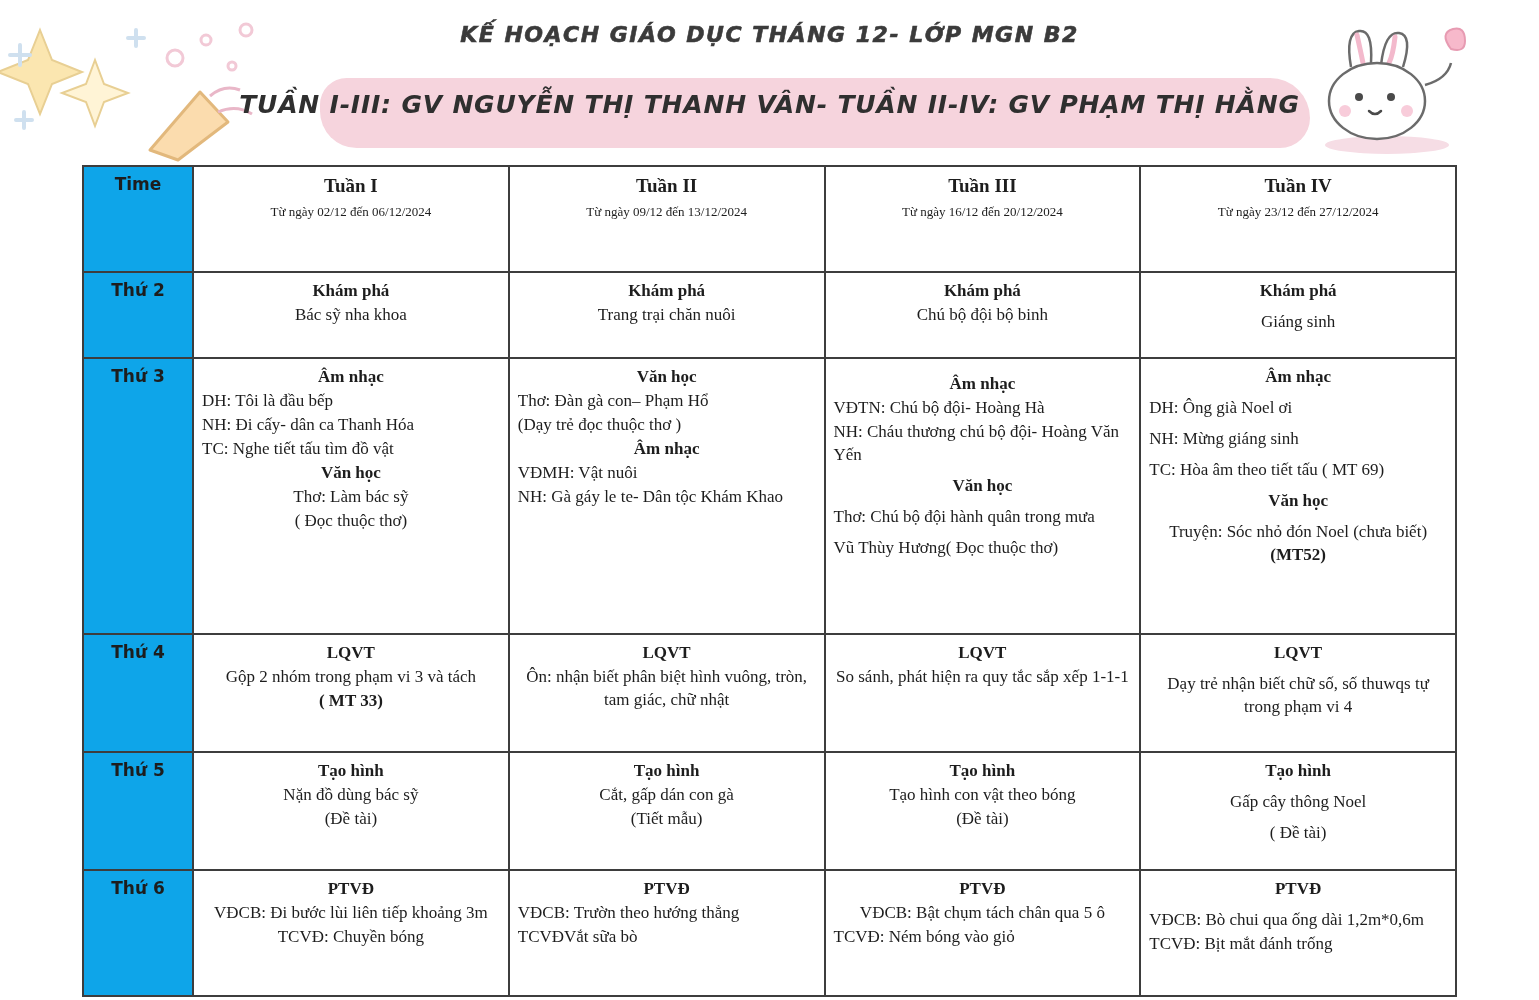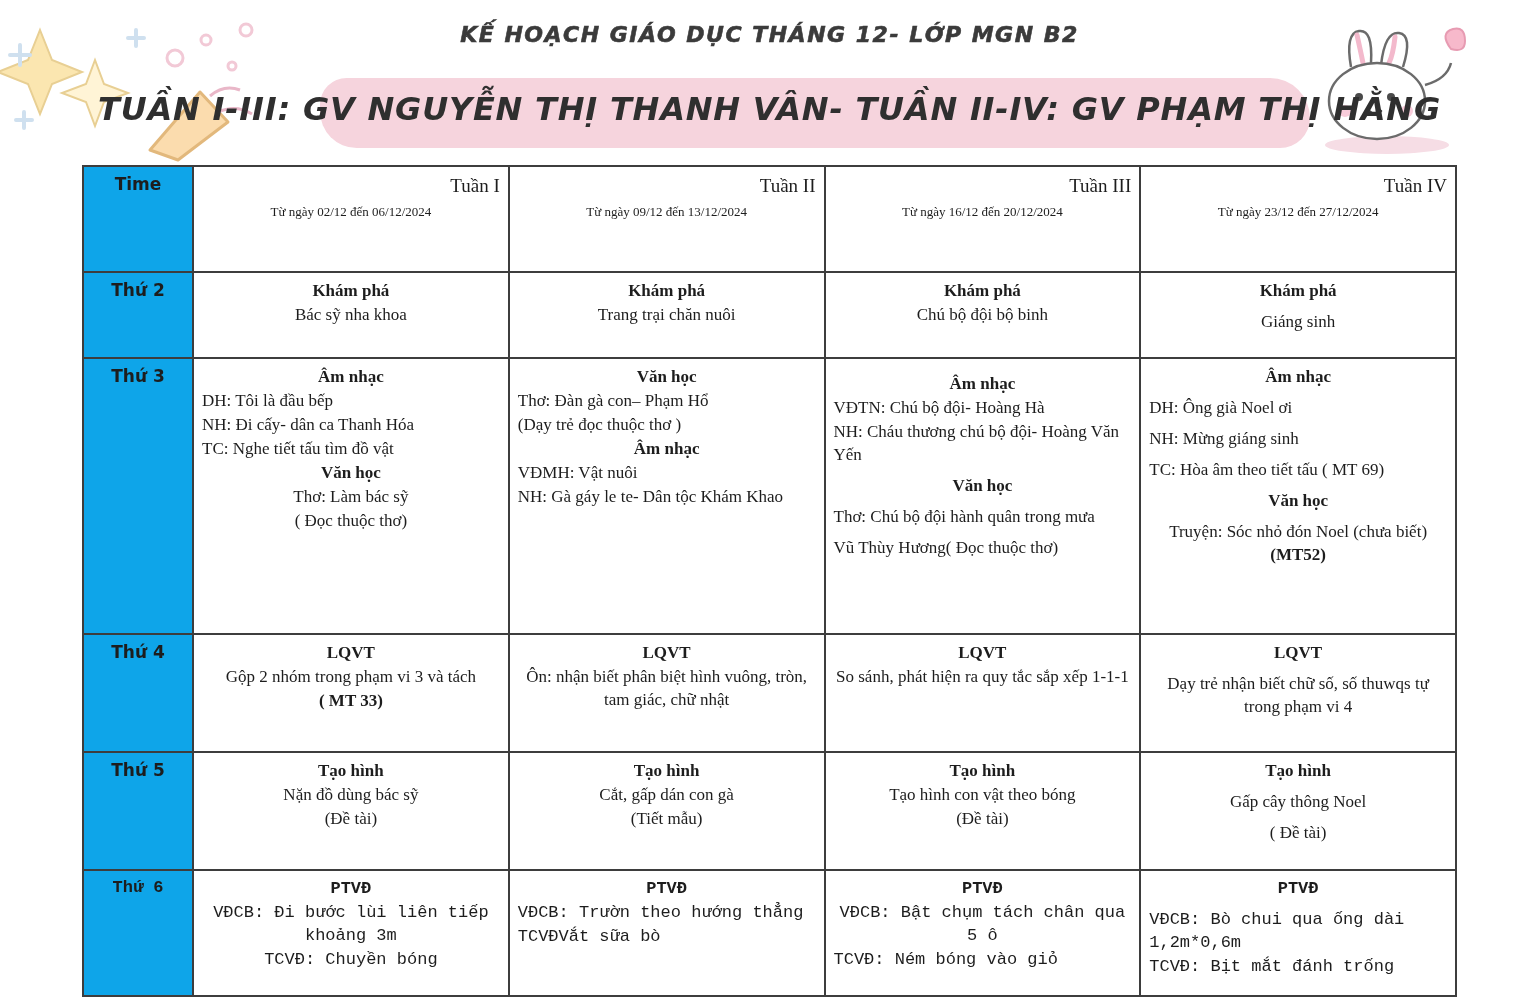--- a/index.html
+++ b/index.html
@@ -51,21 +51,21 @@
   }
   .title-sub {
     position: absolute;
     left: 0;
     top: 90px;
     width: 1539px;
     text-align: center;
     font-family: "DejaVu Sans", sans-serif;
     font-weight: bold;
     font-style: italic;
-    font-size: 32px;
+    font-size: 25px;
     letter-spacing: 0.8px;
     color: #2f2f2f;
   }
 
   
   table.plan {
     border-collapse: collapse;
     margin-left: 82px;
     width: 1375px;
     table-layout: fixed;
@@ -88,40 +88,39 @@
     font-size: 21px;
     color: #2b2b2b;
   }
   td.weekhead {
     text-align: center;
     font-weight: bold;
     padding-top: 8px;
   }
   td.weekhead .wh-name {
     font-size: 19px;
-    font-weight: normal;
-    text-align: right;
+    font-weight: bold;
   }
   td.weekhead .wh-date {
     font-size: 13px;
     font-weight: normal;
     margin-top: 4px;
   }
   .c { text-align: center; }
   .b { font-weight: bold; }
   .line { margin: 1px 0; }
   .pad-t { margin-top: 8px; }
 
   
   tr.r-time td { height: 92px; }
   tr.r-t2 td { height: 72px; }
   tr.r-t3 td { height: 262px; }
   tr.r-t4 td { height: 104px; }
   tr.r-t5 td { height: 104px; }
-  tr.r-t6 td { height: 112px; font-family: Liberation Mono, monospace; }
+  tr.r-t6 td { height: 112px; }
 
   
   .bunny {
     position: absolute;
     right: 70px;
     top: 25px;
     width: 170px;
     height: 130px;
   }
 </style>

